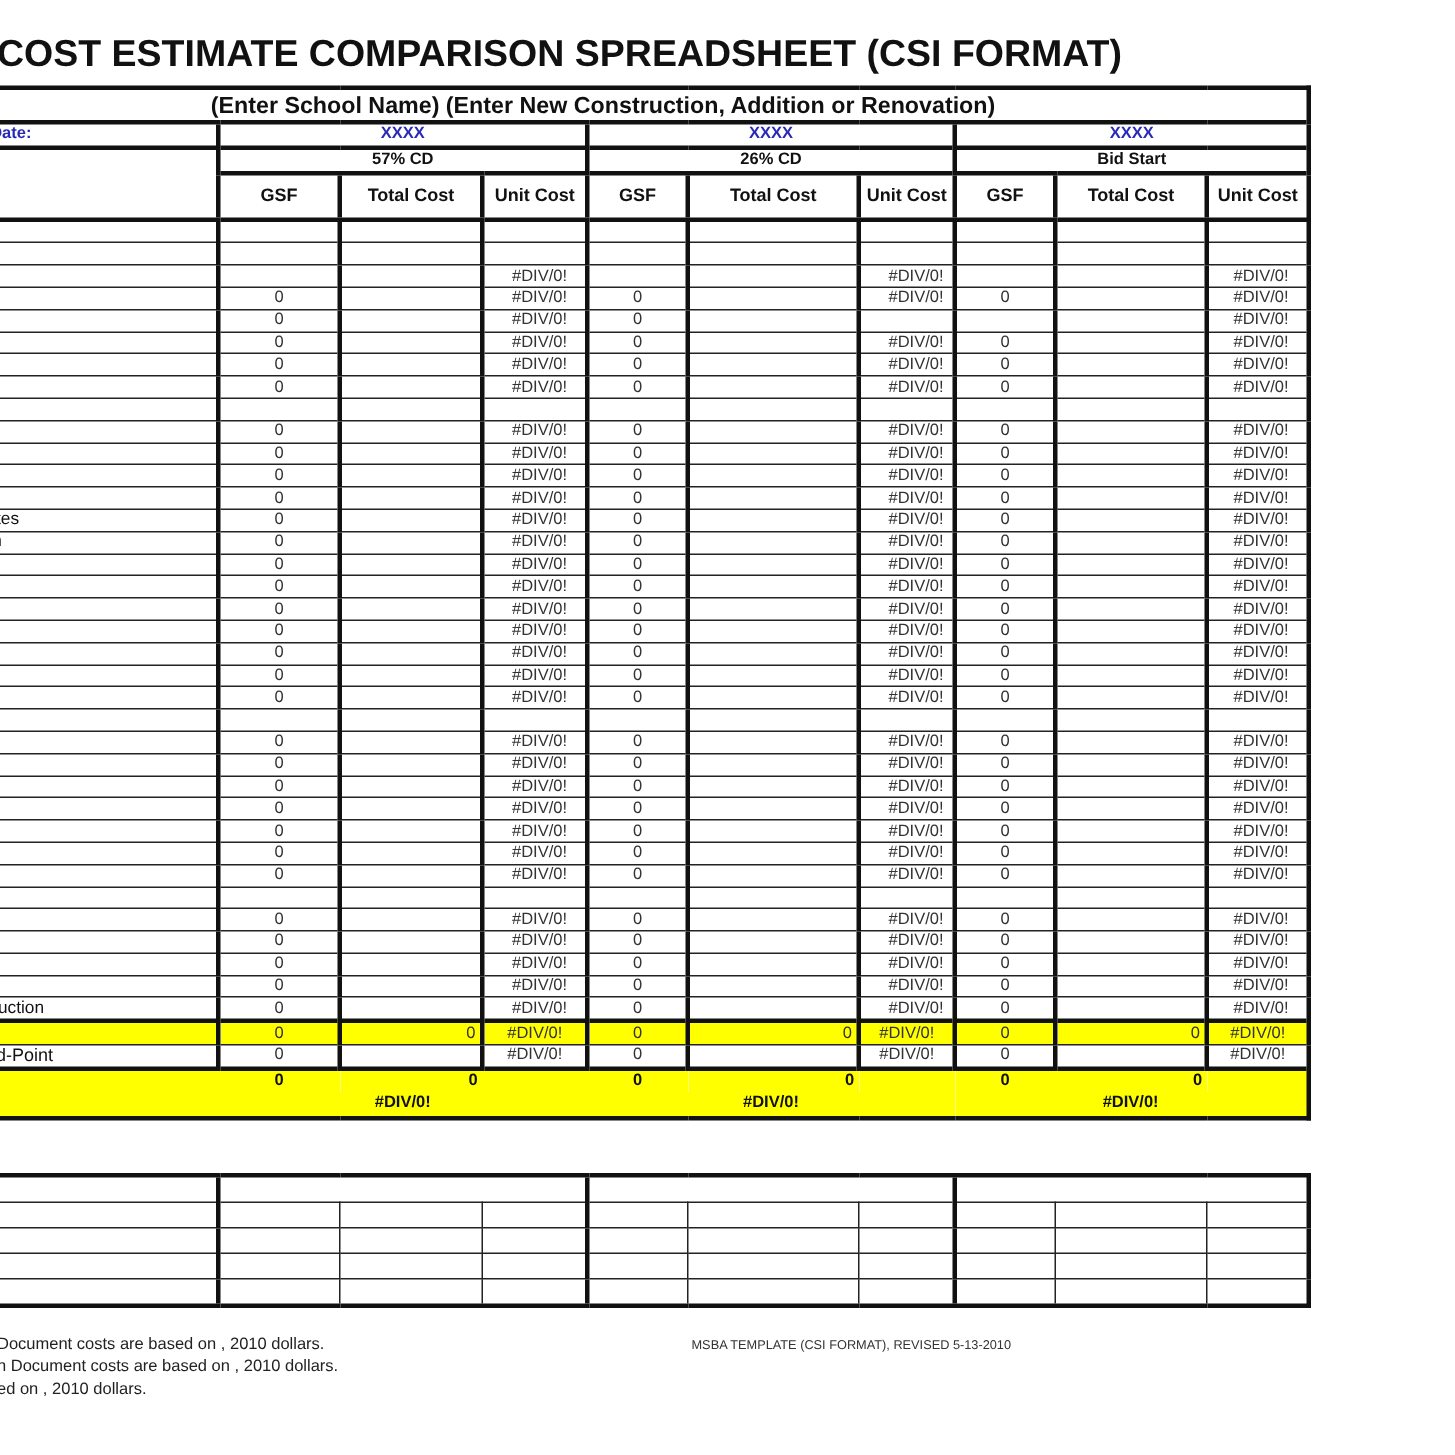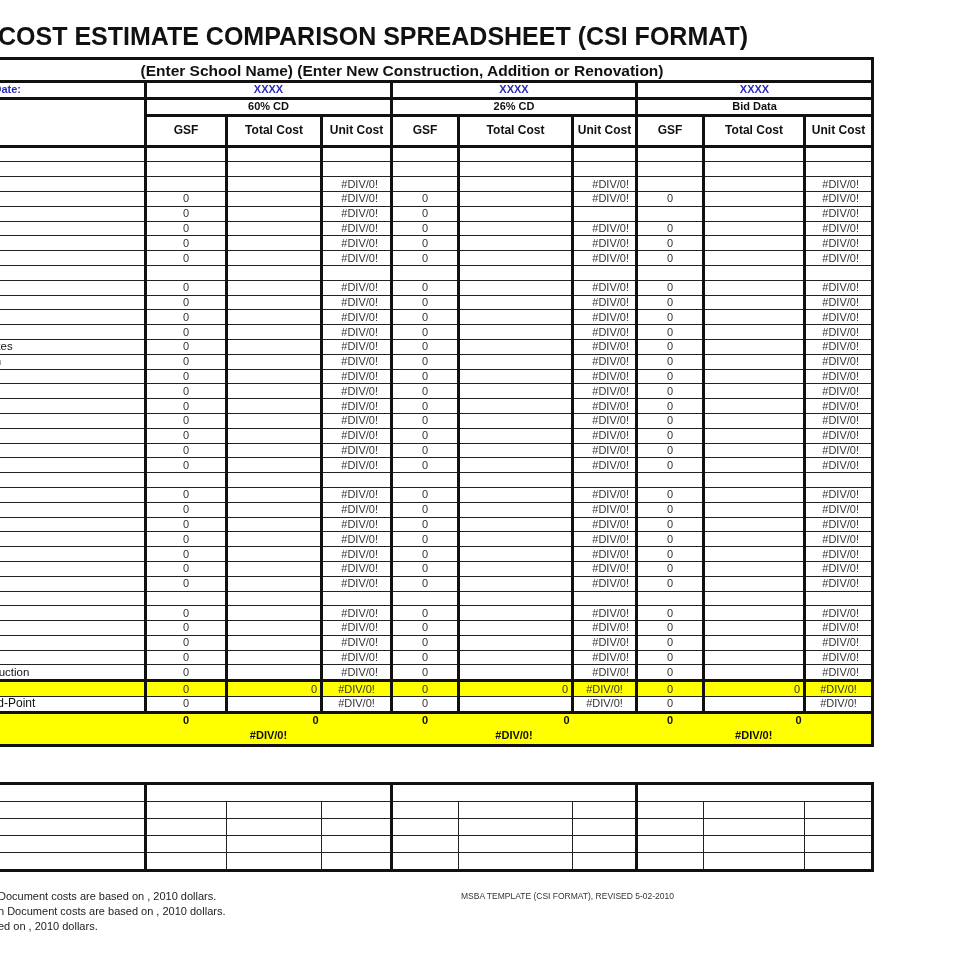--- a/index.html
+++ b/index.html
@@ -48,23 +48,23 @@
       <td colspan="10" class="school thick-t thick-l thick-r">(Enter School Name) (Enter New Construction, Addition or Renovation)</td>
     </tr>
     <tr>
       <td class="blue thick-l thick-t" style="color:#2a2ab8">ction Start Date:</td>
       <td colspan="3" class="c blue thick-l thick-t">XXXX</td>
       <td colspan="3" class="c blue thick-l thick-t">XXXX</td>
       <td colspan="3" class="c blue thick-l thick-t thick-r">XXXX</td>
     </tr>
     <tr>
       <td rowspan="2" class="b thick-l thick-t thick-b" style="font-size:12px;vertical-align:middle">iption</td>
-      <td colspan="3" class="c b thick-l thick-t">60% CD</td>
+      <td colspan="3" class="c b thick-l thick-t">57% CD</td>
       <td colspan="3" class="c b thick-l thick-t">26% CD</td>
-      <td colspan="3" class="c b thick-l thick-t thick-r">Bid Data</td>
+      <td colspan="3" class="c b thick-l thick-t thick-r">Bid Start</td>
     </tr>
     <tr>
       <td class="hdr thick-l thick-t thick-b">GSF</td>
       <td class="hdr thick-l thick-t thick-b">Total Cost</td>
       <td class="hdr thick-l thick-t thick-b">Unit Cost</td>
       <td class="hdr thick-l thick-t thick-b">GSF</td>
       <td class="hdr thick-l thick-t thick-b">Total Cost</td>
       <td class="hdr thick-l thick-t thick-b">Unit Cost</td>
       <td class="hdr thick-l thick-t thick-b">GSF</td>
       <td class="hdr thick-l thick-t thick-b">Total Cost</td>
@@ -620,13 +620,13 @@
         <td class="thick-b thick-r"></td>
     </tr>
   </tbody>
 </table>
 
 <div class="notes">
   <div> Document costs are based on   , 2010 dollars.</div>
   <div>n Document costs are based on   , 2010 dollars.</div>
   <div>ed on   , 2010 dollars.</div>
 </div>
-<div class="footer-tag">MSBA TEMPLATE (CSI FORMAT), REVISED  5-02-2010</div>
+<div class="footer-tag">MSBA TEMPLATE (CSI FORMAT), REVISED  5-13-2010</div>
 
 </body></html>

